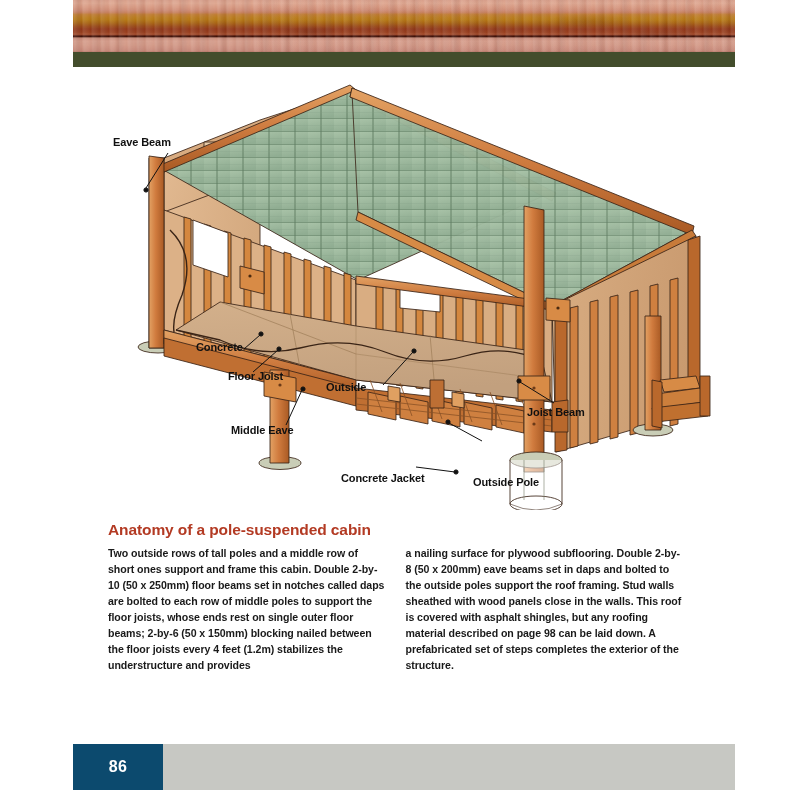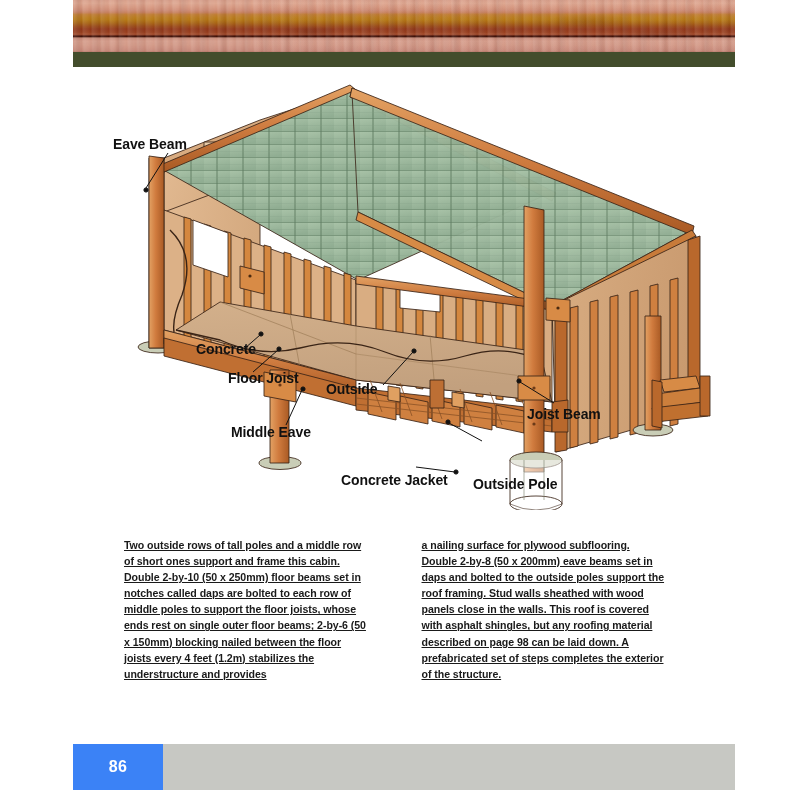--- a/index.html
+++ b/index.html
@@ -124,27 +124,26 @@
     line-height: 1.2;
   }
   .columns {
     display: flex;
     gap: 20px;
   }
   .col {
     width: 278px;
   }
   .col p {
-    margin: 16px;
+    margin: 0;
     font-size: 10.6px;
     line-height: 16.1px;
     color: #1a1a1a;
     letter-spacing: -0.06px;
     font-weight: 600;
-    text-decoration: underline;
   }
 
   
   #footer {
     position: absolute;
     left: 73px;
     top: 744px;
     width: 662px;
     height: 46px;
   }
@@ -153,21 +152,21 @@
     left: 0; top: 0;
     width: 100%;
     height: 100%;
     background: #c7c8c3;
   }
   #footer-page-box {
     position: absolute;
     left: 0; top: 0;
     width: 90px;
     height: 100%;
-    background: #3b82f6;
+    background: #0c4a6e;
     display: flex;
     align-items: center;
     justify-content: center;
   }
   #footer-page-number {
     color: #ffffff;
     font-size: 16px;
     font-weight: bold;
     font-family: "Liberation Sans", sans-serif;
     letter-spacing: 0.3px;
@@ -183,21 +182,21 @@
     font-size: 17px;
     color: #3a3f32;
     font-variant: small-caps;
     letter-spacing: 0.6px;
   }
 
   
   .callout {
     position: absolute;
     font-family: "Liberation Sans", sans-serif;
-    font-size: 14px;
+    font-size: 11px;
     font-weight: bold;
     color: #111111;
     white-space: nowrap;
     letter-spacing: -0.1px;
   }
 </style>
 </head>
 <body>
 
 <div id="top-banner">
@@ -429,20 +428,21 @@
 <div class="callout" style="left:113px;  top:136px;">Eave Beam</div>
 <div class="callout" style="left:196px;  top:341px;">Concrete</div>
 <div class="callout" style="left:196px;  top:370px;margin-left:32px;">Floor Joist</div>
 <div class="callout" style="left:326px;  top:381px;">Outside</div>
 <div class="callout" style="left:231px;  top:424px;">Middle Eave</div>
 <div class="callout" style="left:527px;  top:406px;">Joist Beam</div>
 <div class="callout" style="left:473px;  top:440px;margin-top:36px;">Outside Pole</div>
 <div class="callout" style="left:341px;  top:472px;">Concrete Jacket</div>
 
 <div id="article">
+  <h1 id="article-heading">Anatomy of a pole-suspended cabin</h1>
   <div class="columns">
     <div class="col">
       <p>Two outside rows of tall poles and a middle row of short ones support and frame this cabin. Double 2-by-10 (50 x 250mm) floor beams set in notches called daps are bolted to each row of middle poles to support the floor joists, whose ends rest on single outer floor beams; 2-by-6 (50 x 150mm) blocking nailed between the floor joists every 4 feet (1.2m) stabilizes the understructure and provides</p>
     </div>
     <div class="col">
       <p>a nailing surface for plywood subflooring. Double 2-by-8 (50 x 200mm) eave beams set in daps and bolted to the outside poles support the roof framing. Stud walls sheathed with wood panels close in the walls. This roof is covered with asphalt shingles, but any roofing material described on page 98 can be laid down. A prefabricated set of steps completes the exterior of the structure.</p>
     </div>
   </div>
 </div>
 

